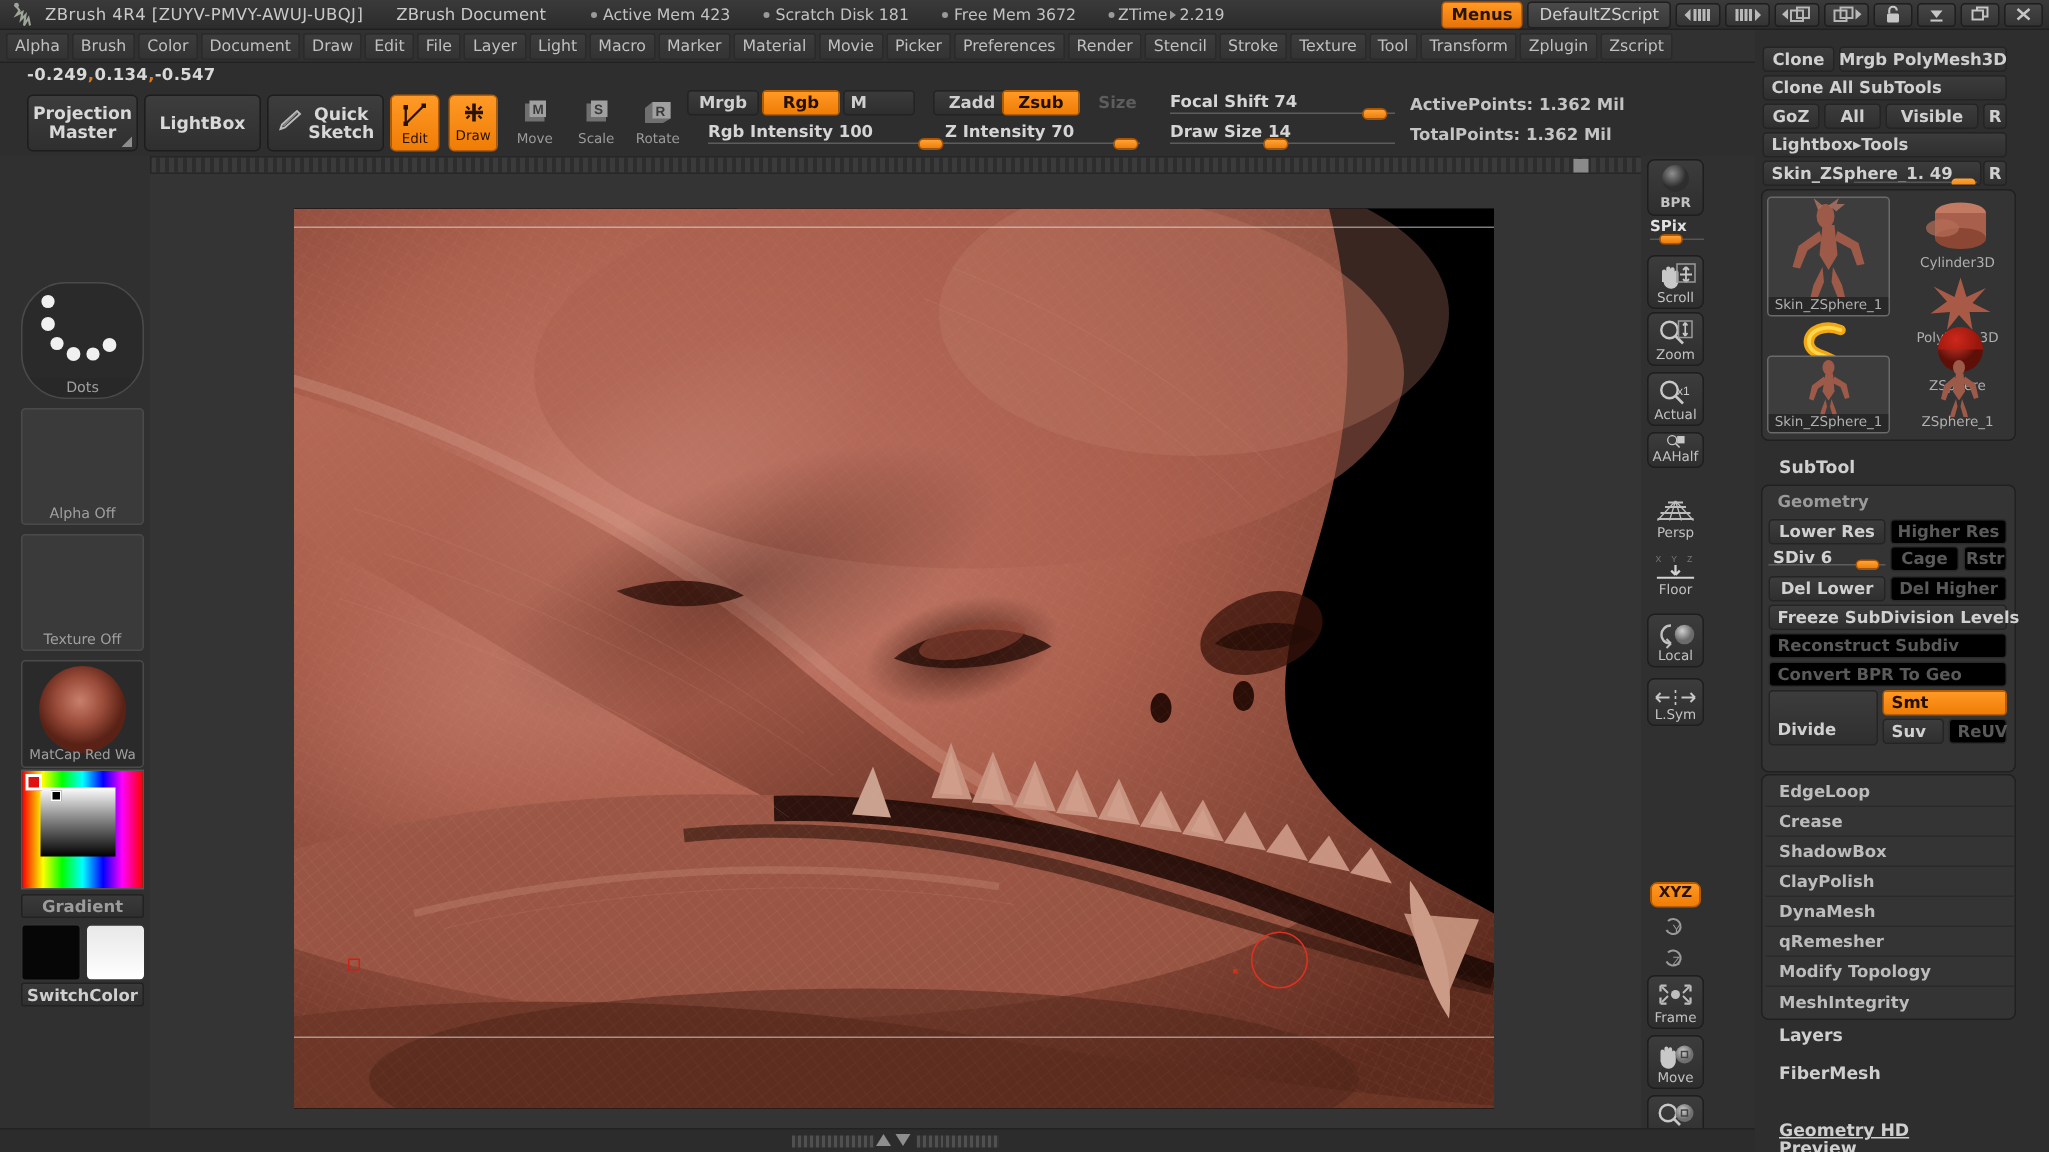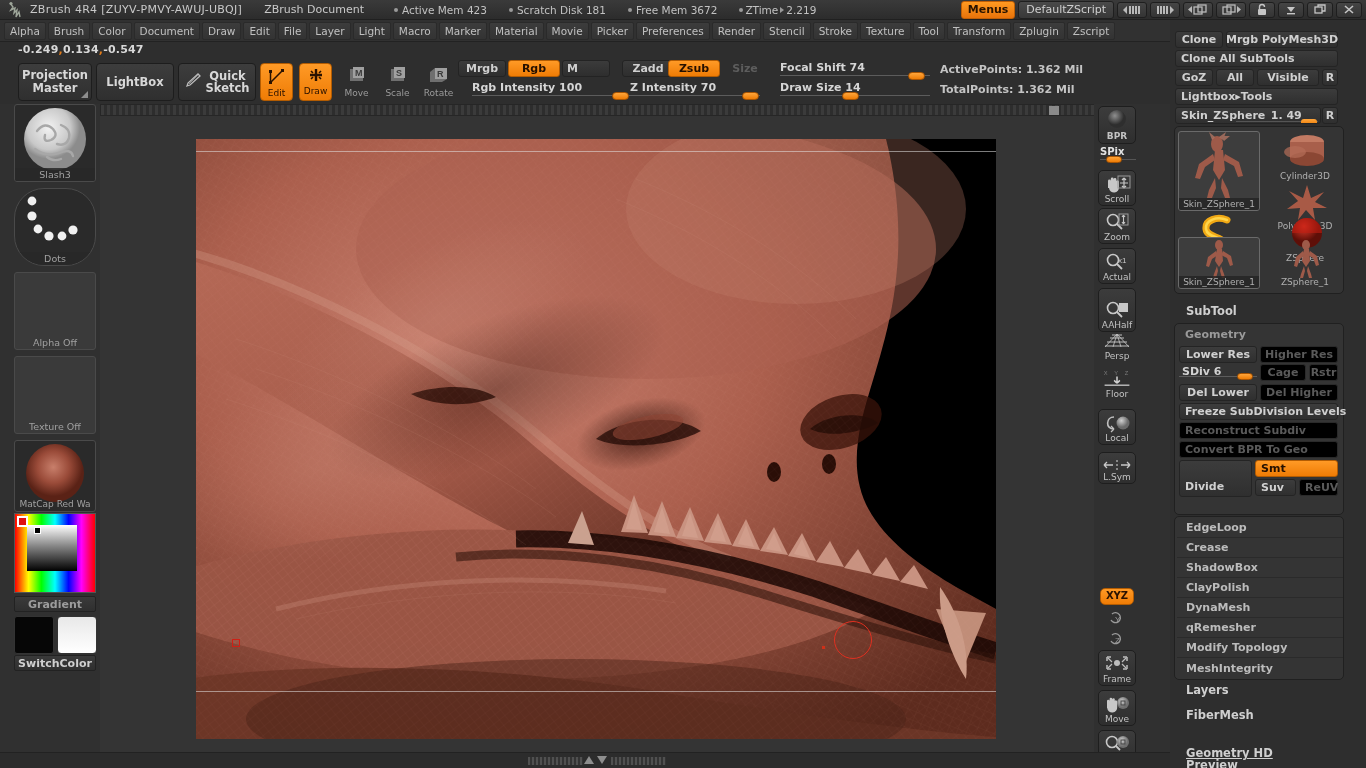--- a/index.html
+++ b/index.html
@@ -415,39 +415,20 @@
     <div class="slider" style="left:780px; top:22px; width:150px;">
       <span class="lbl">Draw Size 14</span>
       <div class="track"></div>
         <div class="knob" style="left:62px;"></div>
     </div>
     <div class="infoline" style="left:940px; top:5px;">ActivePoints: 1.362 Mil</div>
     <div class="infoline" style="left:940px; top:25px;">TotalPoints: 1.362 Mil</div>
   </div>
 
   <div class="leftbar">
-    <div class="lb-slot" style="top:0px; height:78px;">
-      <svg width="80" height="78" viewBox="0 0 80 78">
-        <defs>
-            <radialGradient id="bg1" cx="40%" cy="32%">
-              <stop offset="0%" stop-color="#f2f2f2"></stop>
-              <stop offset="70%" stop-color="#c8c8c8"></stop>
-              <stop offset="100%" stop-color="#8c8c8c"></stop>
-            </radialGradient>
-          </defs>
-        <circle cx="40" cy="34" r="31" fill="url(#bg1)"></circle>
-        <g stroke="#a8a8a8" stroke-width="2.4" fill="none" stroke-linecap="round">
-          <path d="M22 26 q8 -10 16 -2 q6 7 -2 11 q-8 3 -6 -5"></path>
-          <path d="M46 20 q10 4 8 13 q-3 9 -12 6"></path>
-          <path d="M20 44 q10 8 24 4 q12 -5 14 3"></path>
-          <path d="M32 52 q6 5 14 2"></path>
-        </g>
-      </svg>
-      <div class="lb-cap">Slash3</div>
-    </div>
     <div class="lb-slot" style="top:84px; height:78px;border-radius:30px;">
       <svg width="80" height="78" viewBox="0 0 80 78">
         <g fill="#f0f0f0">
           <circle cx="17" cy="12" r="4.4"></circle>
             <circle cx="17" cy="27" r="4.6"></circle>
             <circle cx="23" cy="40" r="4.4"></circle>
           <circle cx="34" cy="47" r="4.6"></circle>
             <circle cx="47" cy="47" r="4.4"></circle>
             <circle cx="58" cy="41" r="4.6"></circle>
         </g>
@@ -654,21 +635,21 @@
       <span class="nav-lbl">Zoom</span>
     </div>
     <div class="nav-btn" style="top:144px; height:36px;">
       <svg width="28" height="20" viewBox="0 0 28 20">
         <circle cx="10" cy="8" r="5.5" fill="none" stroke="#c8c8c8" stroke-width="1.6"></circle>
         <path d="M14 12 L19 17" stroke="#c8c8c8" stroke-width="1.8"></path>
         <text x="15" y="11" font-size="8" font-family="sans-serif" fill="#c8c8c8">x1</text>
       </svg>
       <span class="nav-lbl">Actual</span>
     </div>
-    <div class="nav-btn" style="top:184px; height:44px;">
+    <div class="nav-btn" style="top:184px; height:24px;">
       <svg width="28" height="20" viewBox="0 0 28 20">
         <circle cx="10" cy="8" r="5.5" fill="none" stroke="#c8c8c8" stroke-width="1.6"></circle>
         <path d="M14 12 L19 17" stroke="#c8c8c8" stroke-width="1.8"></path>
         <rect x="16" y="3" width="9" height="9" fill="#c8c8c8"></rect>
       </svg>
       <span class="nav-lbl">AAHalf</span>
     </div>
     <div class="nav-btn flat" style="top:225px; height:34px;">
       <svg width="30" height="20" viewBox="0 0 30 20">
         <path d="M3 15 L27 15 M5 11 L25 11 M8 7 L22 7 M10 4 L20 4" stroke="#bdbdbd" stroke-width="1.2"></path>

